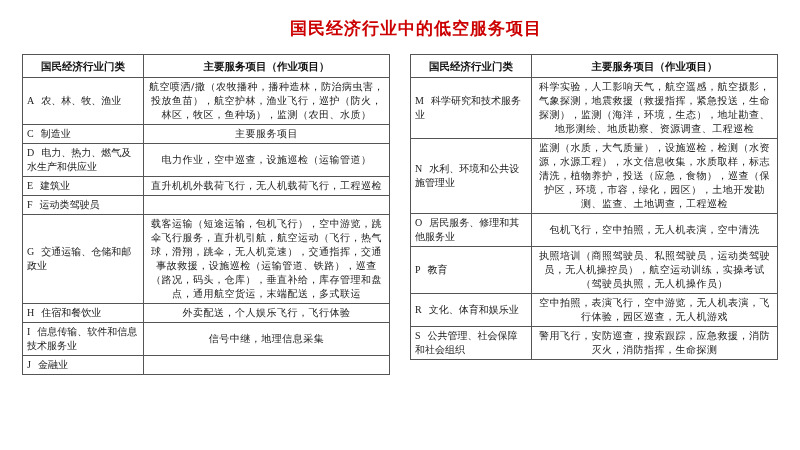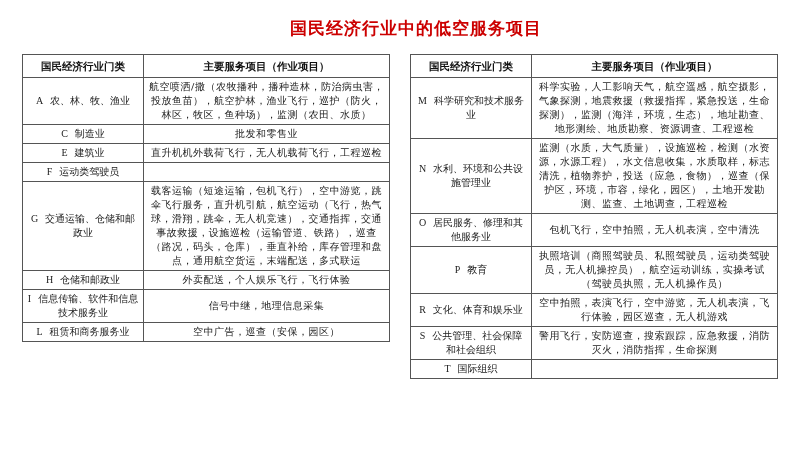--- a/index.html
+++ b/index.html
@@ -48,21 +48,21 @@
   table.industry-table th {
     font-weight: bold;
     text-align: center;
     font-size: 10.5px;
     padding: 4px 2px;
     color: #111111;
   }
   .col-industry { width: 116px; }
   .col-services { width: auto; }
   td.cell-industry {
-    text-align: center;
+    text-align: left;
   }
   td.cell-industry .code {
     display: inline-block;
     margin-right: 7px;
     font-family: "Liberation Serif", "DejaVu Serif", serif;
   }
   td.cell-services {
     text-align: center;
     letter-spacing: 0.5px;
   }
@@ -80,45 +80,49 @@
           <th class="col-services">主要服务项目（作业项目）</th>
         </tr>
       </thead>
     <tbody>
         <tr>
           <td class="cell-industry col-industry"><span class="code">A</span><span>农、林、牧、渔业</span></td>
           <td class="cell-services">航空喷洒/撒（农牧播种，播种造林，防治病虫害，投放鱼苗），航空护林，渔业飞行，巡护（防火，林区，牧区，鱼种场），监测（农田、水质）</td>
         </tr>
         <tr>
           <td class="cell-industry col-industry"><span class="code">C</span><span>制造业</span></td>
-          <td class="cell-services">批发和零售业</td>
+          <td class="cell-services">主要服务项目</td>
+        </tr>
+        <tr>
+          <td class="cell-industry col-industry"><span class="code">D</span><span>电力、热力、燃气及水生产和供应业</span></td>
+          <td class="cell-services">电力作业，空中巡查，设施巡检（运输管道）</td>
         </tr>
         <tr>
           <td class="cell-industry col-industry"><span class="code">E</span><span>建筑业</span></td>
           <td class="cell-services">直升机机外载荷飞行，无人机载荷飞行，工程巡检</td>
         </tr>
         <tr>
           <td class="cell-industry col-industry"><span class="code">F</span><span>运动类驾驶员</span></td>
           <td class="cell-services"></td>
         </tr>
         <tr>
           <td class="cell-industry col-industry"><span class="code">G</span><span>交通运输、仓储和邮政业</span></td>
           <td class="cell-services">载客运输（短途运输，包机飞行），空中游览，跳伞飞行服务，直升机引航，航空运动（飞行，热气球，滑翔，跳伞，无人机竞速），交通指挥，交通事故救援，设施巡检（运输管道、铁路），巡查（路况，码头，仓库），垂直补给，库存管理和盘点，通用航空货运，末端配送，多式联运</td>
         </tr>
         <tr>
-          <td class="cell-industry col-industry"><span class="code">H</span><span>仓储和邮政业</span></td>
+          <td class="cell-industry col-industry"><span class="code">H</span><span>住宿和餐饮业</span></td>
           <td class="cell-services">外卖配送，个人娱乐飞行，飞行体验</td>
         </tr>
         <tr>
           <td class="cell-industry col-industry"><span class="code">I</span><span>信息传输、软件和信息技术服务业</span></td>
           <td class="cell-services">信号中继，地理信息采集</td>
         </tr>
         <tr>
-          <td class="cell-industry col-industry"><span class="code">L</span><span>租赁和商务服务业</span></td>
-          <td class="cell-services">空中广告，巡查（安保，园区）</td>
+          <td class="cell-industry col-industry"><span class="code">J</span><span>金融业</span></td>
+          <td class="cell-services"></td>
         </tr>
       </tbody>
   </table>
   <table class="industry-table">
     <thead>
         <tr>
           <th class="col-industry">国民经济行业门类</th>
           <th class="col-services">主要服务项目（作业项目）</th>
         </tr>
       </thead>
@@ -140,19 +144,15 @@
           <td class="cell-services">执照培训（商照驾驶员、私照驾驶员，运动类驾驶员，无人机操控员），航空运动训练，实操考试（驾驶员执照，无人机操作员）</td>
         </tr>
         <tr>
           <td class="cell-industry col-industry"><span class="code">R</span><span>文化、体育和娱乐业</span></td>
           <td class="cell-services">空中拍照，表演飞行，空中游览，无人机表演，飞行体验，园区巡查，无人机游戏</td>
         </tr>
         <tr>
           <td class="cell-industry col-industry"><span class="code">S</span><span>公共管理、社会保障和社会组织</span></td>
           <td class="cell-services">警用飞行，安防巡查，搜索跟踪，应急救援，消防灭火，消防指挥，生命探测</td>
         </tr>
-        <tr>
-          <td class="cell-industry col-industry"><span class="code">T</span><span>国际组织</span></td>
-          <td class="cell-services"></td>
-        </tr>
       </tbody>
   </table>
 </div>
 
 </body></html>

